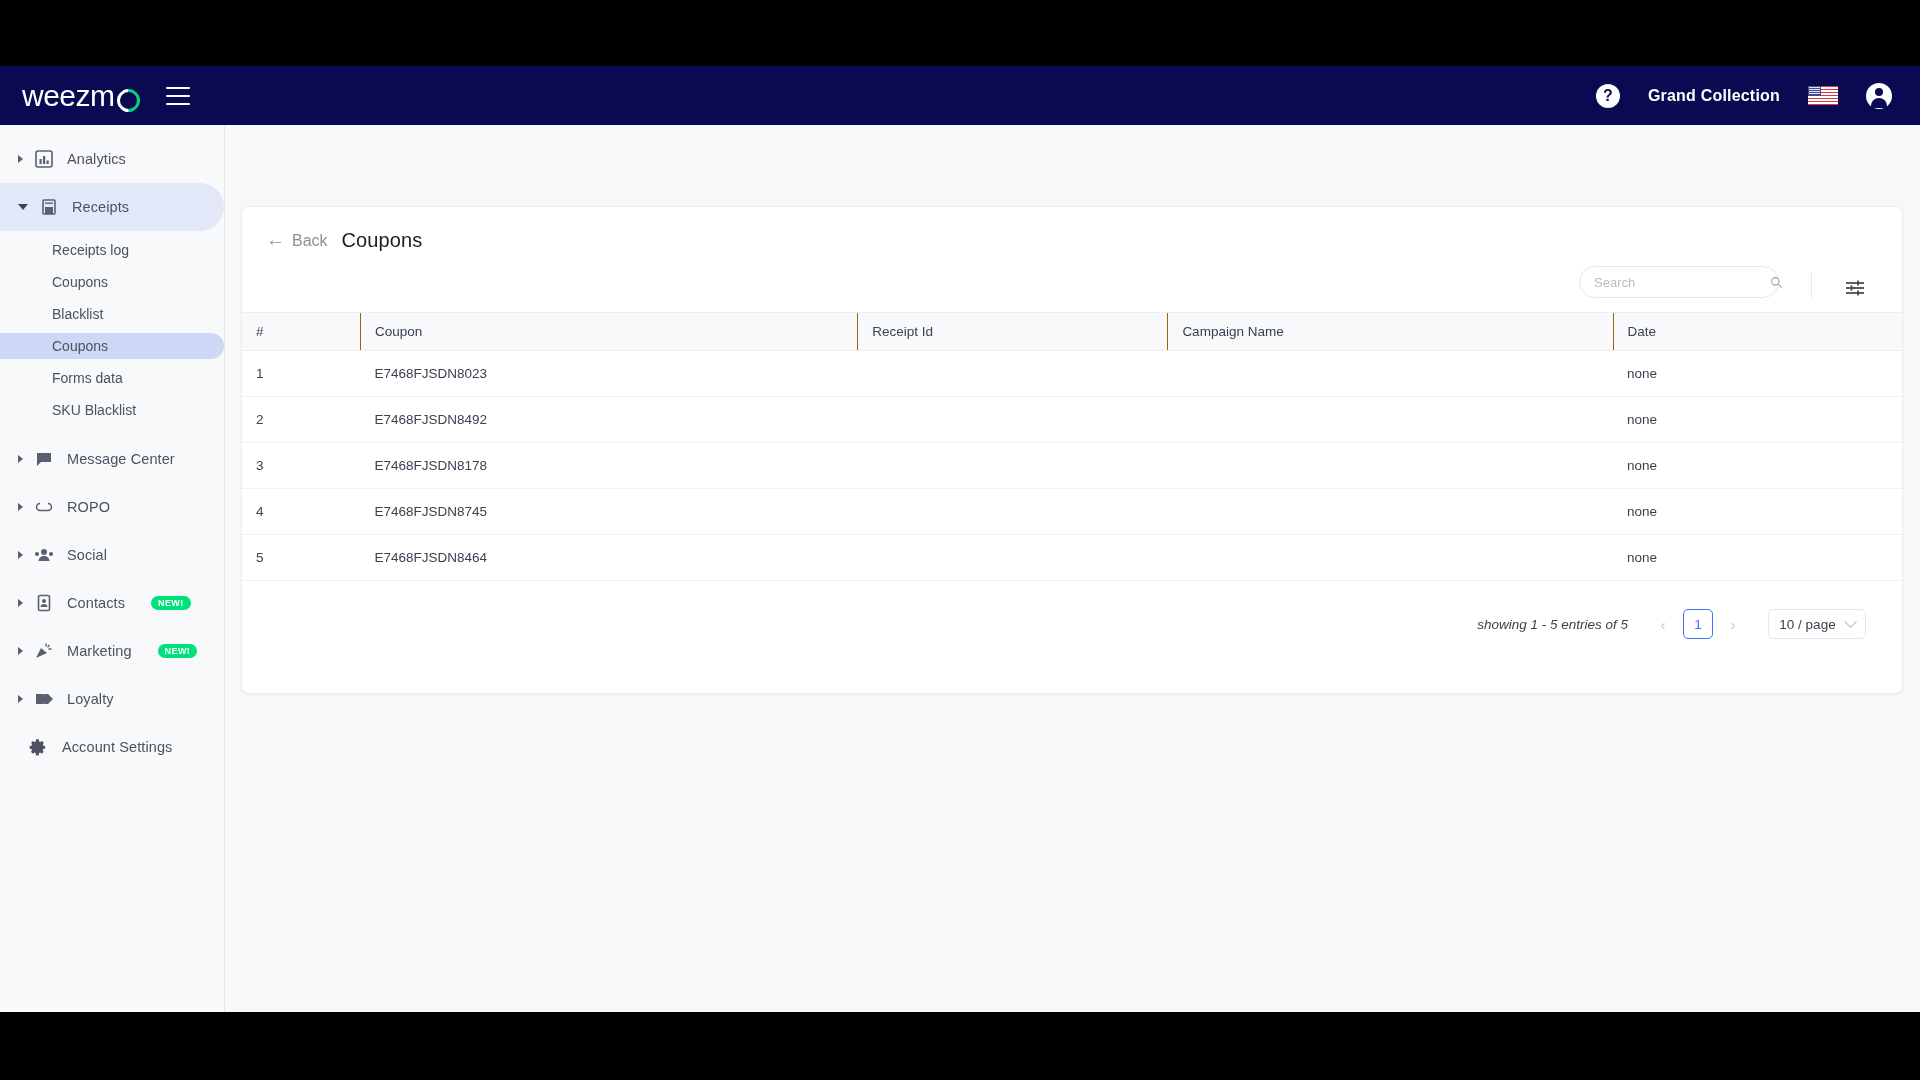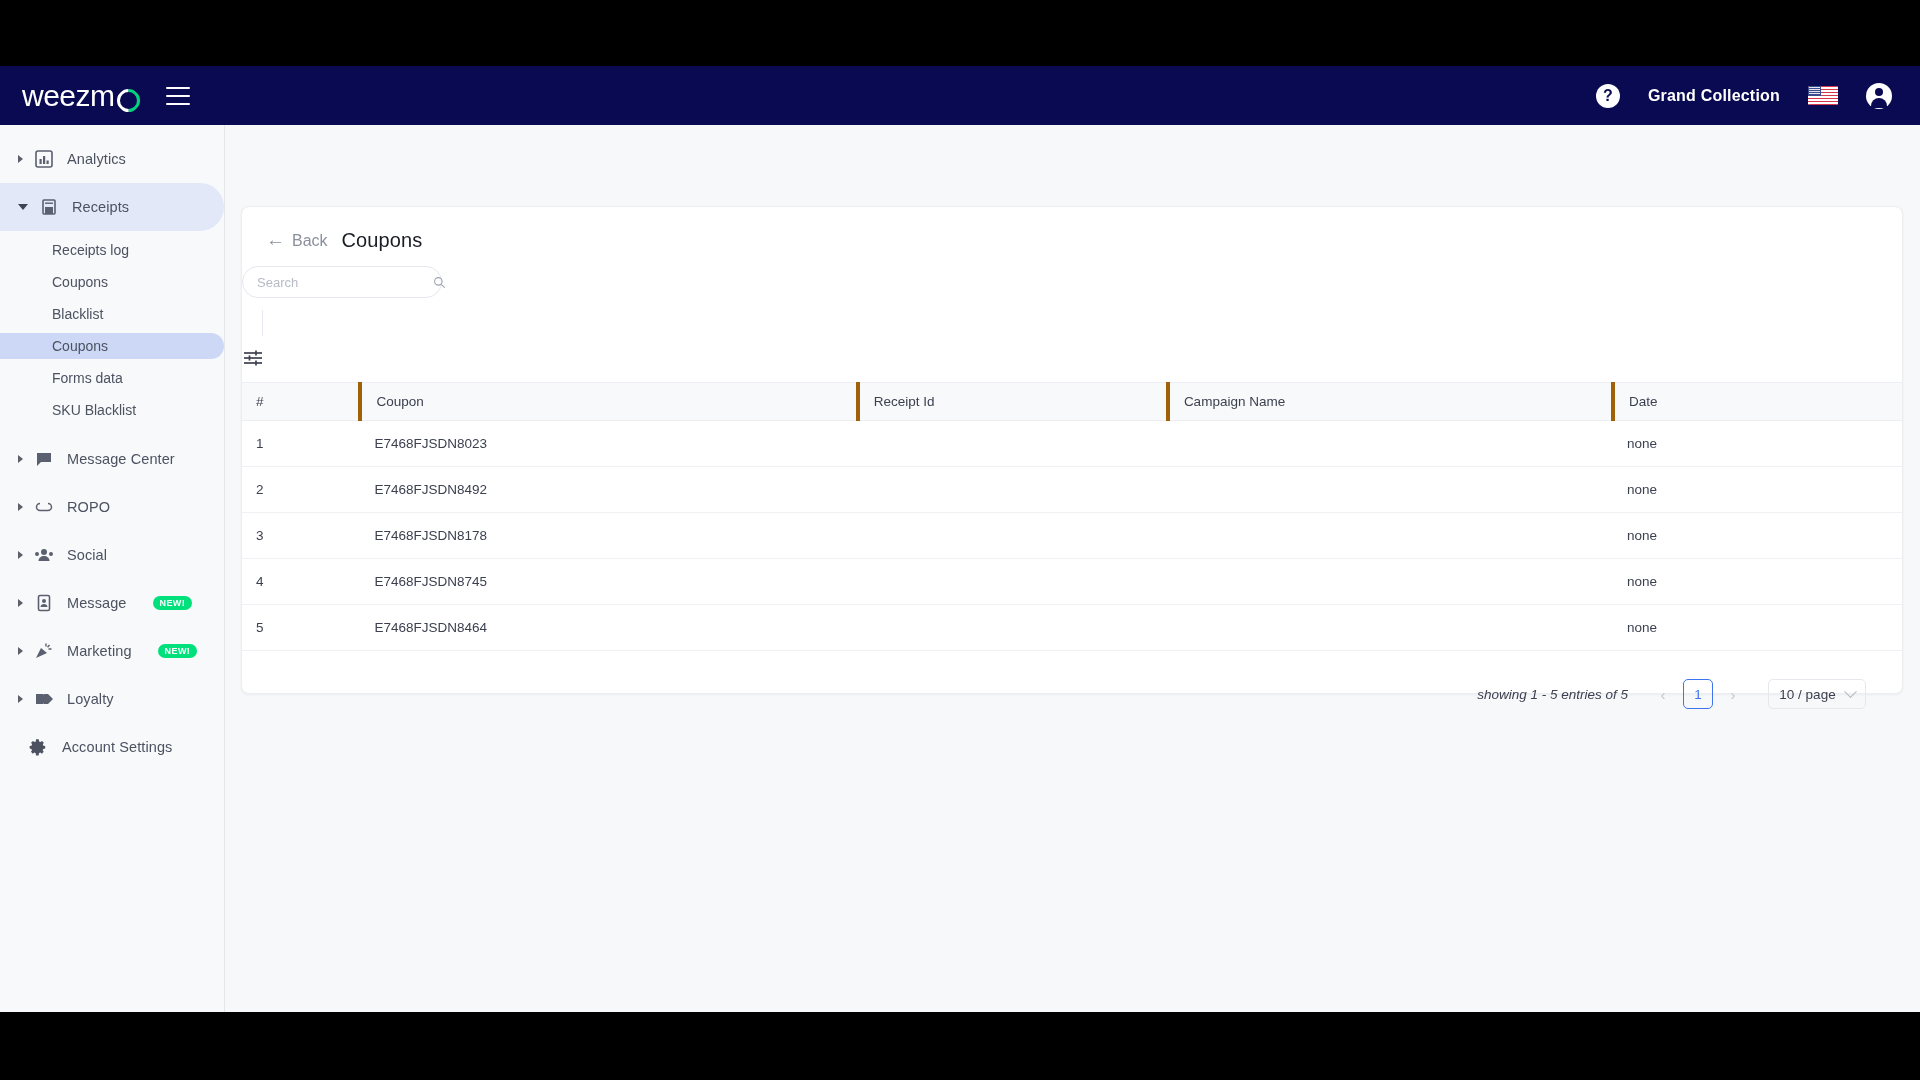--- a/index.html
+++ b/index.html
@@ -135,22 +135,22 @@
     border-radius: 8px; box-shadow: 0 1px 3px rgba(17,24,39,.05);
   }
   #card-header { display: flex; align-items: center; padding: 22px 0 0 24px; }
   .back-arrow {
     font-size: 19px; color: #8a8f9c; margin-right: 7px; line-height: 1;
     cursor: pointer; position: relative; top: -1px;
   }
   .back-text { font-size: 16px; color: #8a8f9c; cursor: pointer; margin-right: 14px; }
   #page-title { font-size: 20px; color: #1b1d26; letter-spacing: .1px; }
 
-  #toolbar { display: flex; align-items: flex-start; justify-content: flex-end;
-             padding: 14px 36px 0 0; gap: 12px; flex-direction: column; }
+  #toolbar { display: flex; align-items: flex-end; justify-content: flex-end;
+             padding: 14px 36px 0 0; gap: 12px; }
   #search-box {
     width: 200px; height: 32px; border: 1px solid #e6e8ee;
     border-radius: 16px; display: flex; align-items: center;
     padding: 0 12px 0 14px; background: #fff;
   }
   #search-input {
     border: none; outline: none; flex: 1; font-size: 13px;
     color: #3a3f4b; background: transparent;
     font-family: "Liberation Sans", sans-serif;
   }
@@ -160,21 +160,21 @@
   .filter-icon { width: 22px; height: 20px; cursor: pointer; }
 
   
   #tbl { width: 100%; border-collapse: collapse; margin-top: 14px; table-layout: fixed; }
   #tbl thead th {
     background: #f8f9fb; height: 38px;
     font-size: 13.5px; font-weight: 400; color: #3c4150;
     text-align: left; padding-left: 14px;
     border-top: 1px solid #eceef2; border-bottom: 1px solid #eceef2;
   }
-  #tbl thead th + th { border-left: 4px solid #a16207; margin-top: 33px; }
+  #tbl thead th + th { border-left: 1px solid #a16207; margin-top: 33px; }
   #tbl tbody td {
     height: 46px; font-size: 13.5px; color: #3c4150;
     padding-left: 14px; border-bottom: 1px solid #f0f1f4;
   }
   .col-0 { width: 100px; }
   .col-1 { width: 420px; }
   .col-2 { width: 262px; }
   .col-3 { width: 376px; }
   .col-4 { width: 244px; }
 
@@ -315,21 +315,21 @@
 
     <div class="nav-item">
       <span class="caret"></span>
       <span class="nav-icon">
         <svg width="18" height="18" viewBox="0 0 18 18">
             <rect x="3.5" y="1.5" width="11" height="15" rx="1.5" fill="none" stroke="#5b6070" stroke-width="1.6"></rect>
             <circle cx="9" cy="7" r="2" fill="#5b6070"></circle>
             <path d="M5.5 13c0-2 1.6-3 3.5-3s3.5 1 3.5 3z" fill="#5b6070"></path>
           </svg>
       </span>
-      <span class="nav-label">Message</span>
+      <span class="nav-label">Contacts</span>
       <span class="badge-new">NEW!</span>
     </div>
 
     <div class="nav-item">
       <span class="caret"></span>
       <span class="nav-icon">
         <svg width="20" height="18" viewBox="0 0 20 18">
             <path d="M2 16l5-10 6 5z" fill="#5b6070"></path>
             <path d="M12 1.5v3M15.5 3l-2 2.2M17.5 7h-3" stroke="#5b6070" stroke-width="1.4" fill="none"></path>
           </svg>

